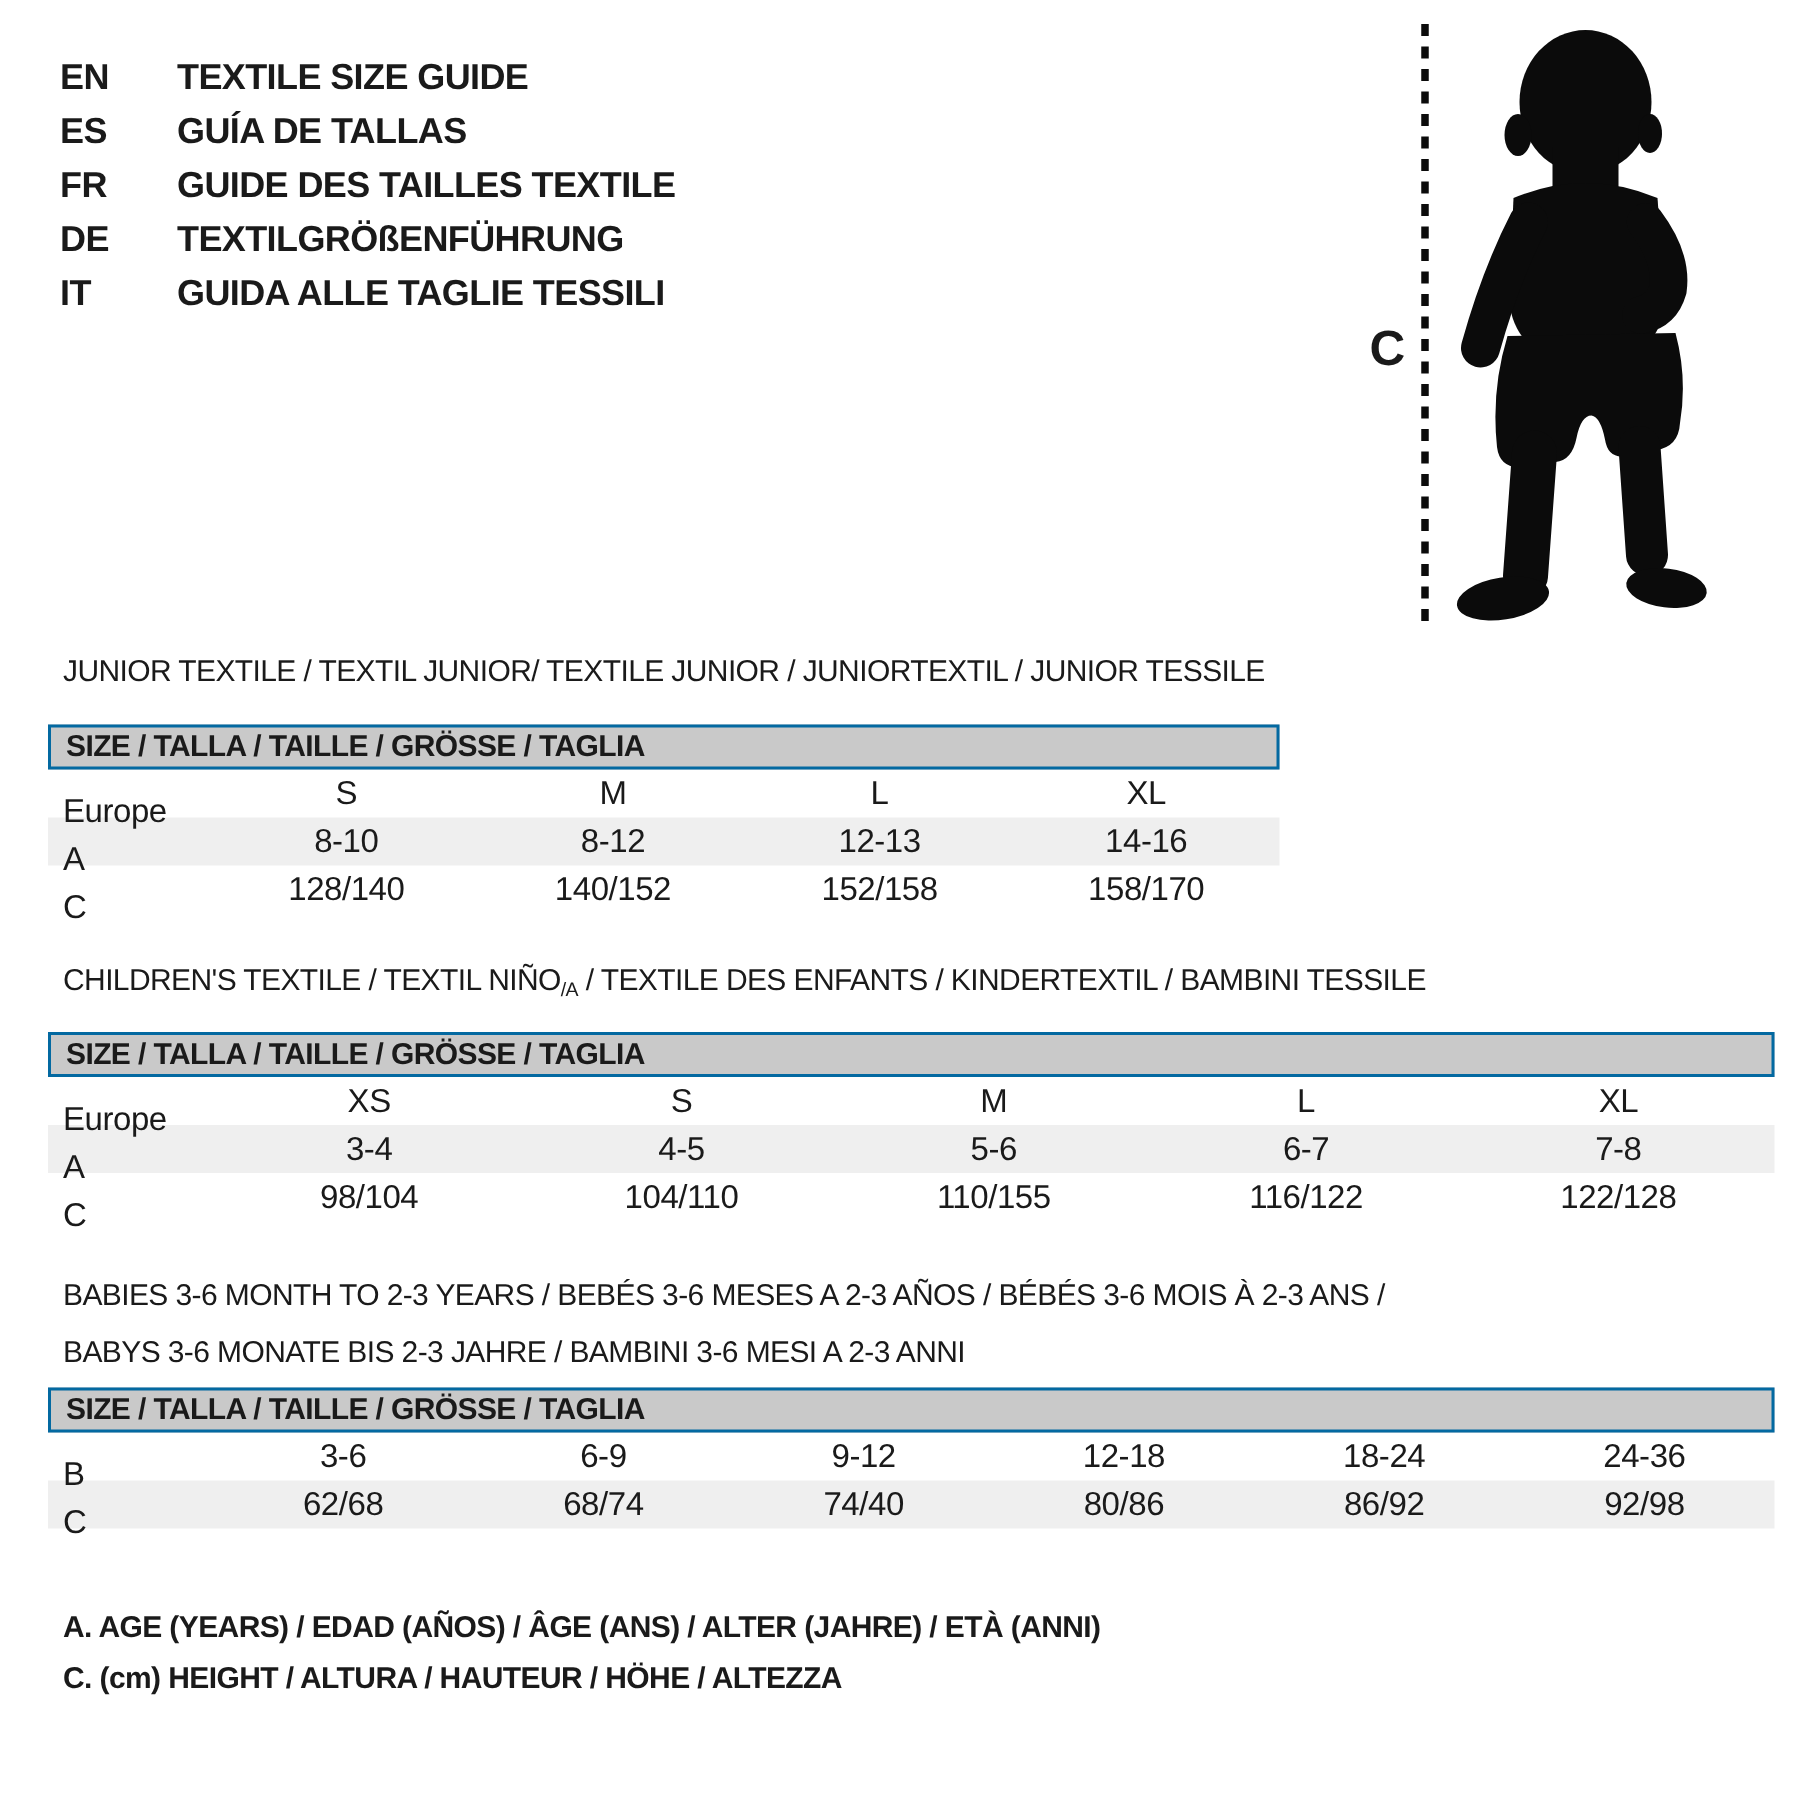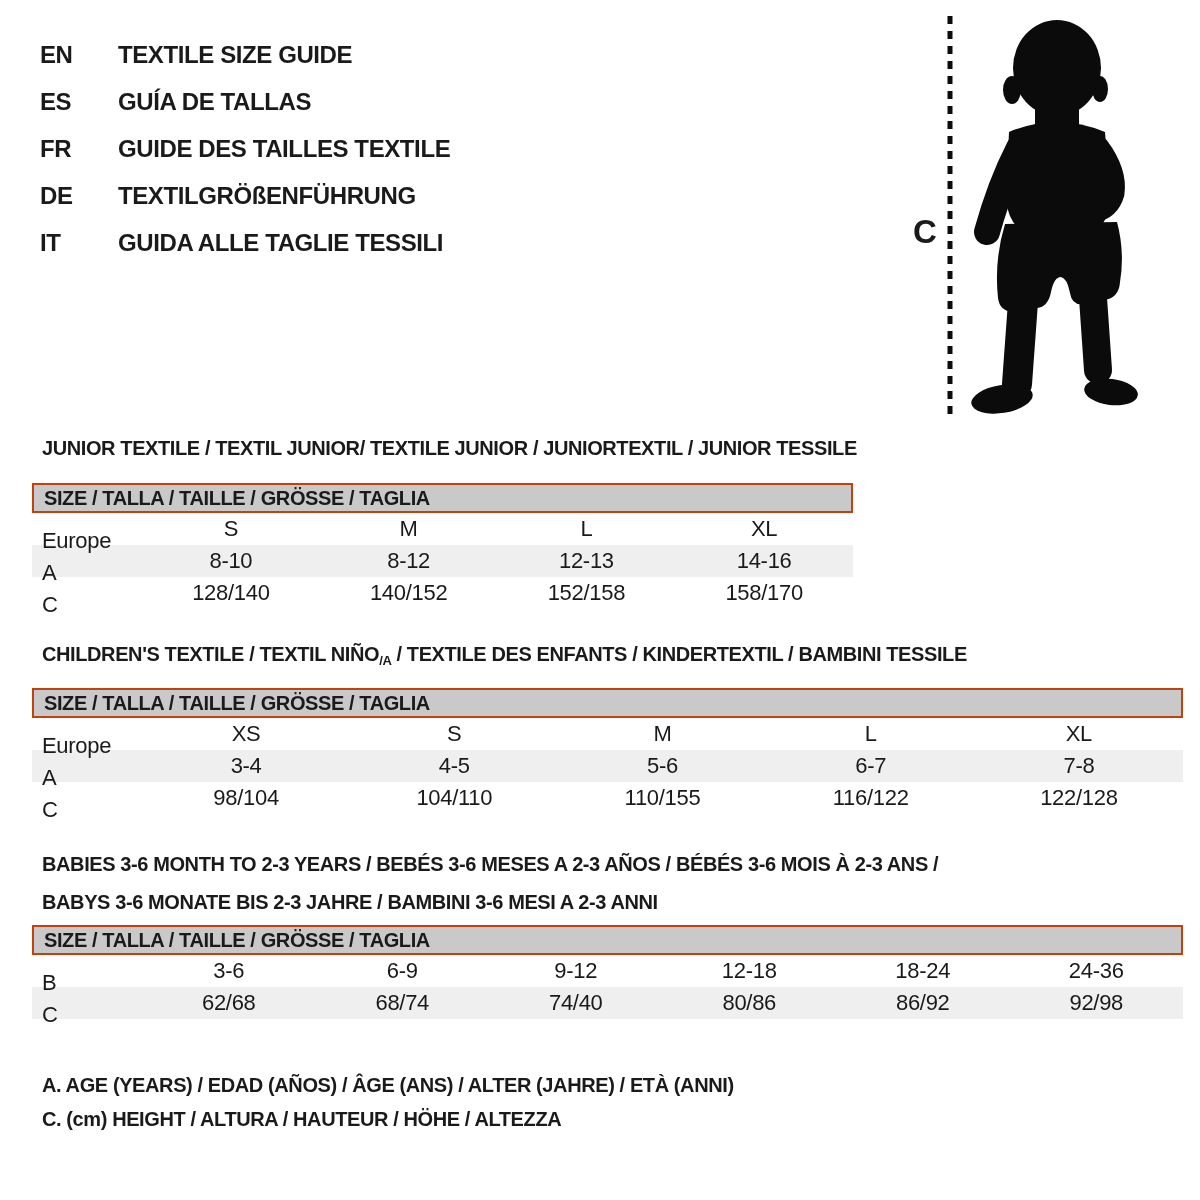--- a/index.html
+++ b/index.html
@@ -6,48 +6,48 @@
   html,body { width:1200px; height:1200px; background:#ffffff; }
   body {
     position:relative;
     font-family:"Liberation Sans", sans-serif;
     color:#1a1a1a;
     overflow:hidden;
   }
 
   
   .lang-block { position:absolute; left:40px; top:30px; }
-  .lang-row { display:flex; height:36px; align-items:flex-start;margin-top:11px; }
+  .lang-row { display:flex; height:36px; align-items:flex-end; }
   .lang-code, .lang-label {
     font-weight:bold; font-size:24px; letter-spacing:-0.4px; white-space:nowrap;
   }
   .lang-code { width:78px; }
 
   
   .figure { position:absolute; left:890px; top:0; width:310px; height:430px; }
 
   
   .section-title {
     position:absolute; left:42px;
-    font-weight:bold; font-size:20px; letter-spacing:-0.4px;
+    font-weight:normal; font-size:20px; letter-spacing:-0.4px;
     white-space:nowrap; line-height:24px;
   }
   #title-junior   { top:436px; }
   #title-children { top:642px; }
   #title-babies   { top:845px; line-height:38px; }
   .sub-a { font-size:13px; vertical-align:-4px; }
 
   
   .size-table { position:absolute; left:32px; }
   #table-junior   { top:483px; width:821px; }
   #table-children { top:688px; width:1151px; }
   #table-babies   { top:925px; width:1151px; }
 
   .size-bar {
-    height:30px; background:#c9c9c9; border:2px solid #c2410c;
+    height:30px; background:#c9c9c9; border:2px solid #0369a1;
     display:flex; align-items:center; padding-left:10px;
     font-weight:bold; font-size:20px; letter-spacing:-0.4px; white-space:nowrap;
   }
   .trow { display:flex; height:32px; align-items:center; font-size:22px; letter-spacing:-0.3px; }
   .trow.shade { background:#efefef; }
   .tlabel { width:110px; padding-left:10px; flex:none;margin-top:24px; }
   .tcell  { flex:1; text-align:center; }
 
   
   .legend { position:absolute; left:42px; top:1068px; }

